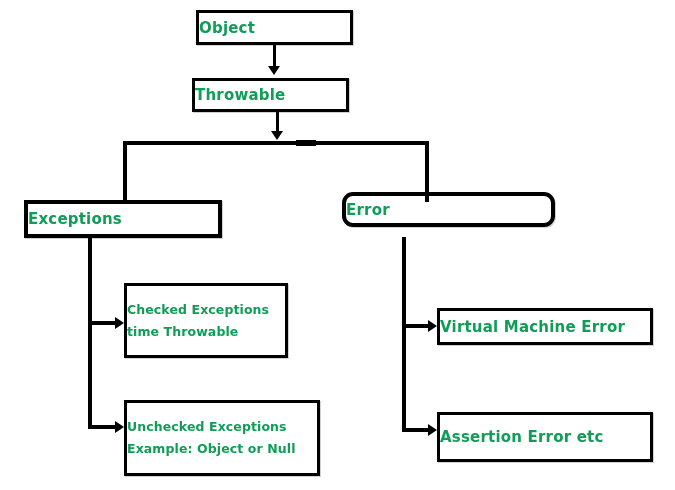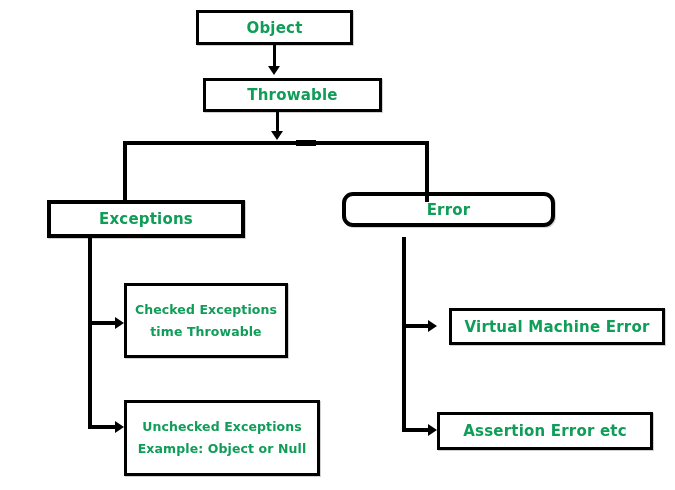--- a/index.html
+++ b/index.html
@@ -16,38 +16,38 @@
     overflow: hidden;
   }
   
   .node {
     position: absolute;
     box-sizing: border-box;
     background: #ffffff;
     border: 3px solid #000000;
     display: flex;
     flex-direction: column;
-    align-items: center;
+    align-items: flex-start;
     justify-content: center;
     text-align: center;
     color: #0f9d58;
     font-weight: bold;
     box-shadow: 1px 1px 0 rgba(0,0,0,0.18);
   }
   .node .lbl { white-space: nowrap; font-size: 15px; letter-spacing: 0.2px; }
   .node .ln  { white-space: nowrap; font-size: 12.5px; line-height: 22px; letter-spacing: 0.1px; }
 
   .n-object     { left: 196px; top: 10px;  width: 157px; height: 35px; }
-  .n-throwable  { left: 203px; top: 78px;  width: 179px; height: 34px; }
-  .n-exceptions { left: 24px;  top: 200px; width: 198px; height: 38px; border-width: 4px; margin-left: 23px; }
+  .n-throwable  { left: 192px; top: 78px;  width: 157px; height: 34px; }
+  .n-exceptions { left: 24px;  top: 200px; width: 198px; height: 38px; border-width: 4px; }
   .n-error      { left: 342px; top: 192px; width: 213px; height: 35px; border-width: 4px; border-radius: 11px; }
   .n-checked    { left: 124px; top: 283px; width: 164px; height: 75px; }
   .n-unchecked  { left: 124px; top: 400px; width: 196px; height: 76px; }
-  .n-vmerror    { left: 437px; top: 308px; width: 216px; height: 37px; margin-left: 12px; }
-  .n-assertion  { left: 437px; top: 412px; width: 216px; height: 38px; }
+  .n-vmerror    { left: 437px; top: 308px; width: 216px; height: 37px; }
+  .n-assertion  { left: 437px; top: 412px; width: 216px; height: 50px; }
 
   
   .line { position: absolute; background: #000000; }
 
   .l-obj-thr      { left: 273px; top: 45px;  width: 3px;   height: 22px; }
   .l-thr-junction { left: 276px; top: 112px; width: 3px;   height: 21px; }
   .l-junction-h   { left: 123px; top: 141px; width: 306px; height: 4px;  }
   .l-overlap      { left: 296px; top: 140px; width: 20px;  height: 6px;  }
   .l-left-drop    { left: 123px; top: 141px; width: 4px;   height: 59px; }
   .l-right-drop   { left: 425px; top: 141px; width: 4px;   height: 61px; }

